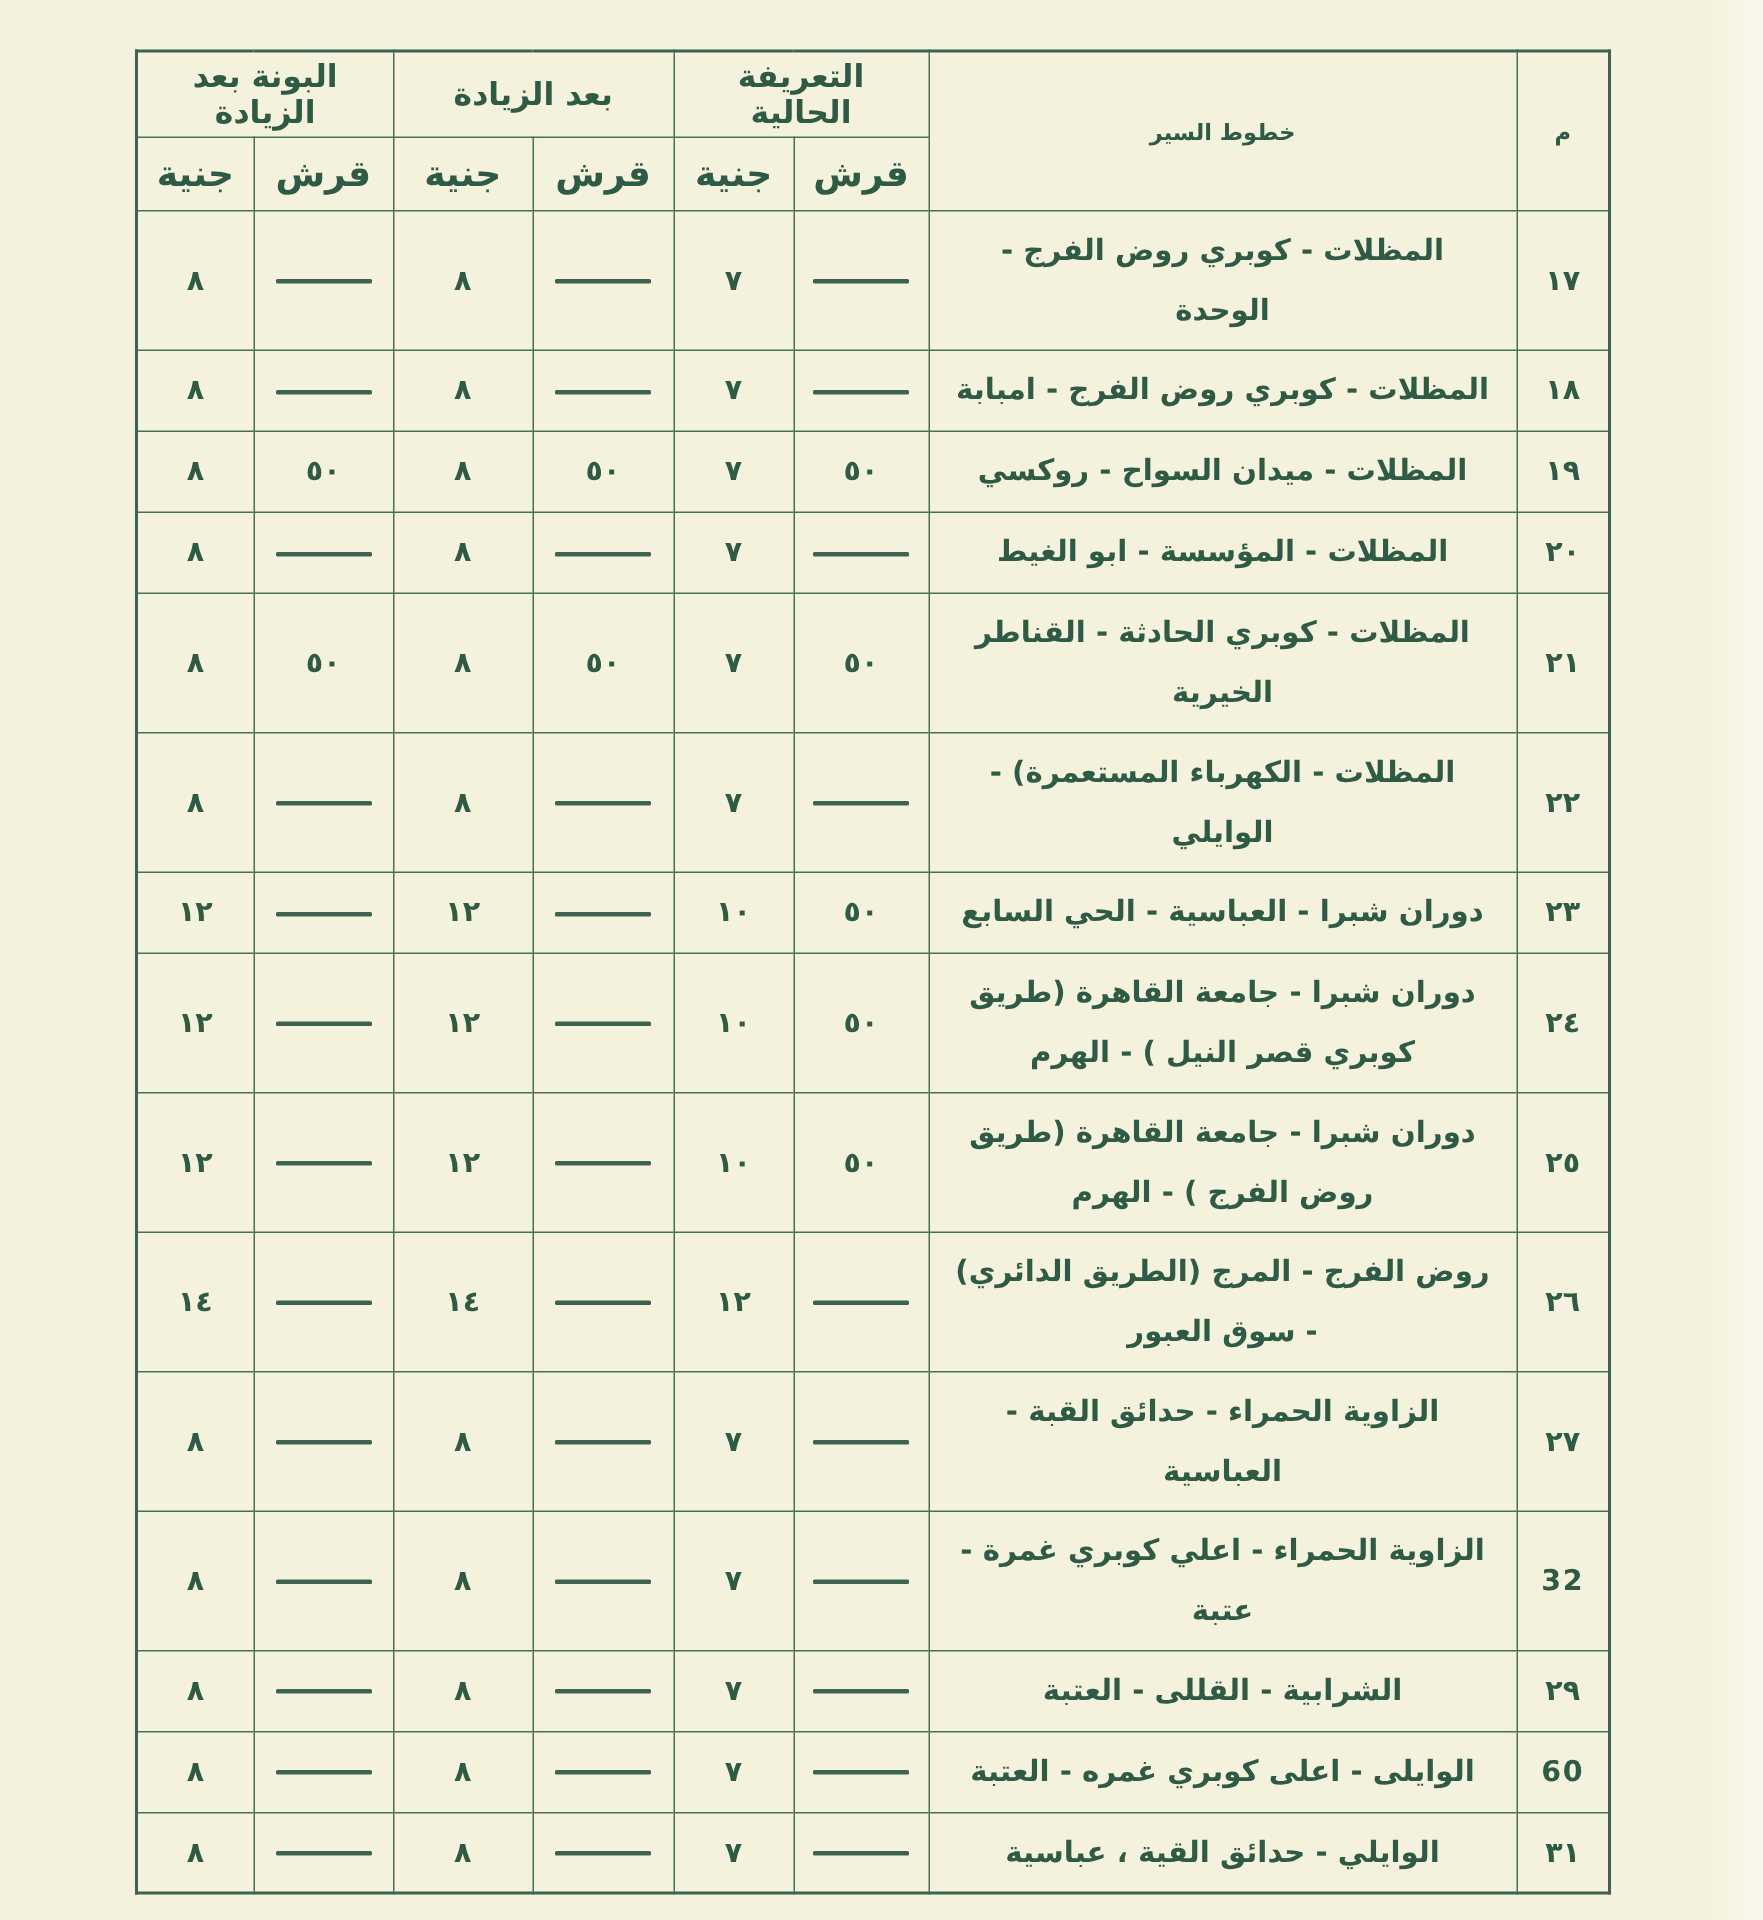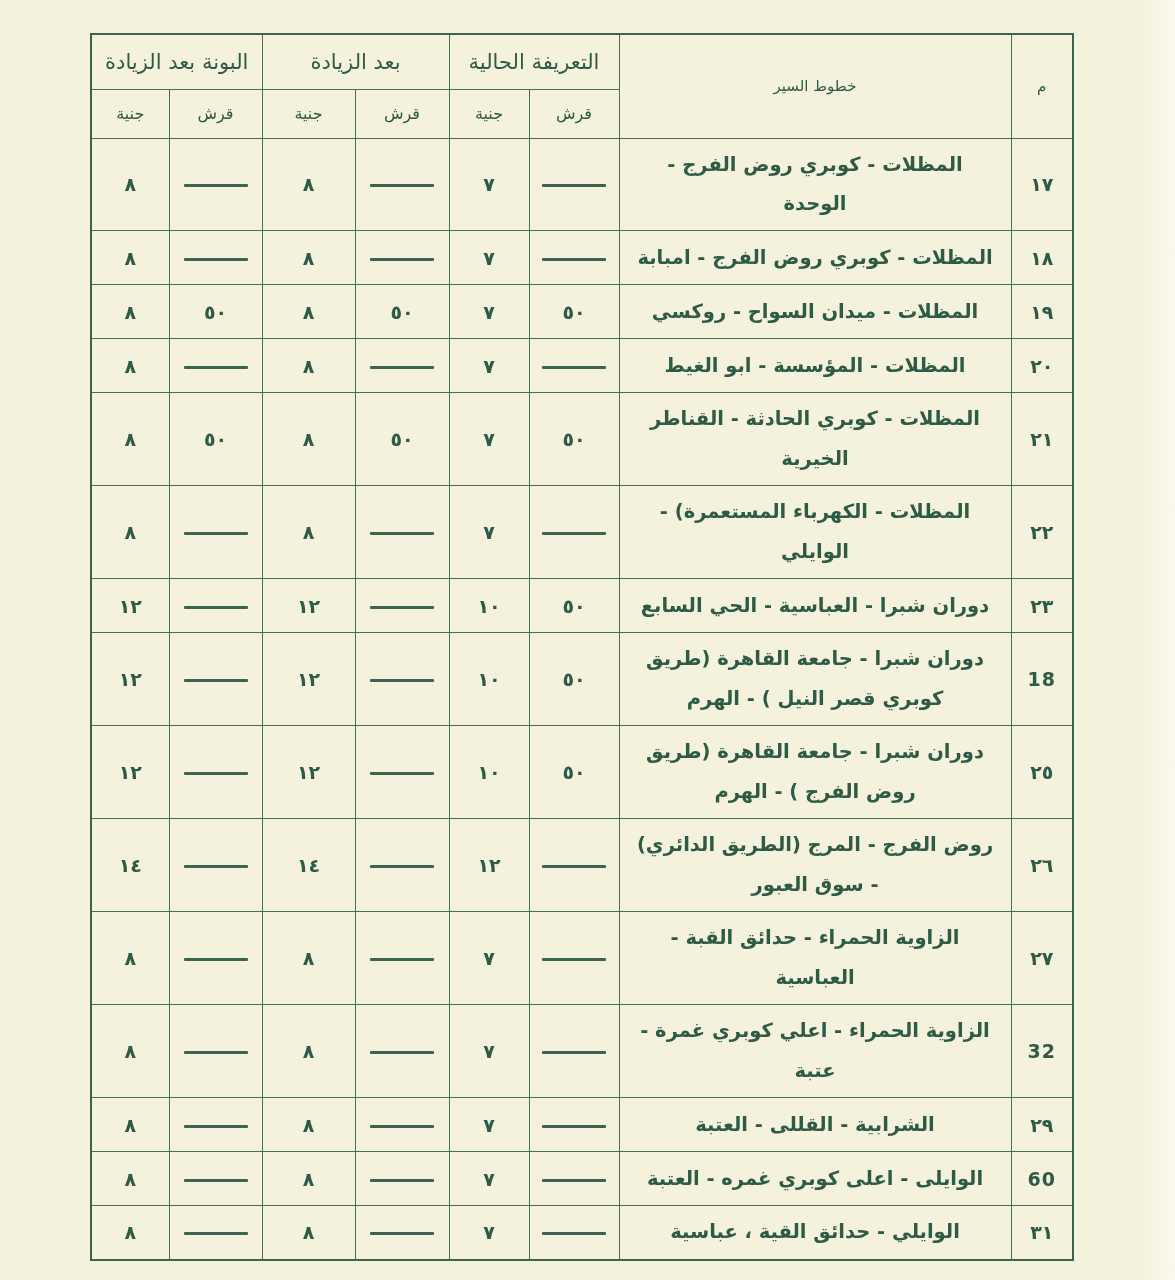--- a/index.html
+++ b/index.html
@@ -38,24 +38,24 @@
   }
   .fare-table th, .fare-table td {
     border: 1.6px solid #467056;
     text-align: center;
     vertical-align: middle;
     padding: 4px 8px;
     box-sizing: border-box;
   }
   .fare-table { border: 2.4px solid #3c6350; }
   thead th {
-    font-weight: normal;
+    font-weight: bold;
   }
   .group-row th { height: 55px; font-size: 21px; }
-  .sub-row th   { height: 49px; font-size: 16px; }
+  .sub-row th   { height: 49px; font-size: 24px; }
   th.corner-cell { font-size: 15px; }
   td.cell-num {
     font-size: 19px;
     font-weight: 600;
     letter-spacing: 1px;
   }
   td.cell-route {
     font-size: 19.5px;
     font-weight: 600;
     line-height: 2.05;
@@ -173,21 +173,21 @@
           <td class="cell-num">٢٣</td>
           <td class="cell-route">دوران شبرا - العباسية - الحي السابع</td>
           <td class="cell-val">٥٠</td>
           <td class="cell-val">١٠</td>
           <td class="cell-val"><span class="dash"></span></td>
           <td class="cell-val">١٢</td>
           <td class="cell-val"><span class="dash"></span></td>
           <td class="cell-val">١٢</td>
         </tr>
         <tr class="tall">
-          <td class="cell-num">18</td>
+          <td class="cell-num">٢٤</td>
           <td class="cell-route">دوران شبرا - جامعة القاهرة (طريق كوبري قصر النيل ) - الهرم</td>
           <td class="cell-val">٥٠</td>
           <td class="cell-val">١٠</td>
           <td class="cell-val"><span class="dash"></span></td>
           <td class="cell-val">١٢</td>
           <td class="cell-val"><span class="dash"></span></td>
           <td class="cell-val">١٢</td>
         </tr>
         <tr class="tall">
           <td class="cell-num">٢٥</td>

